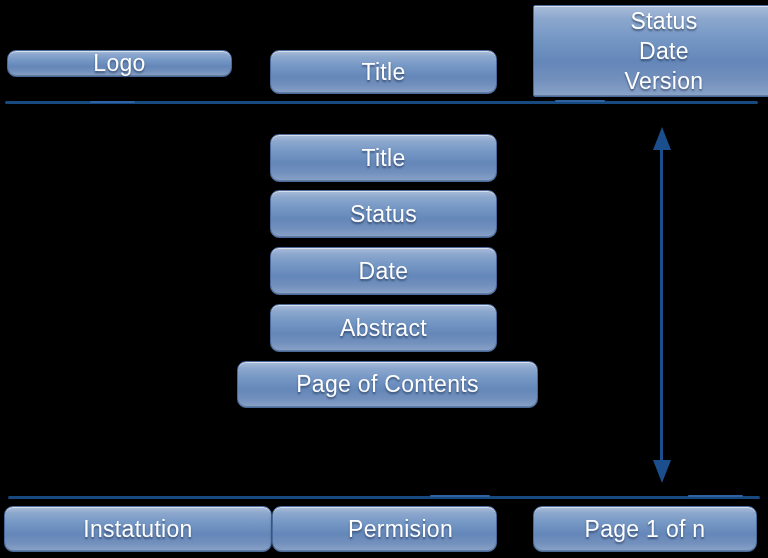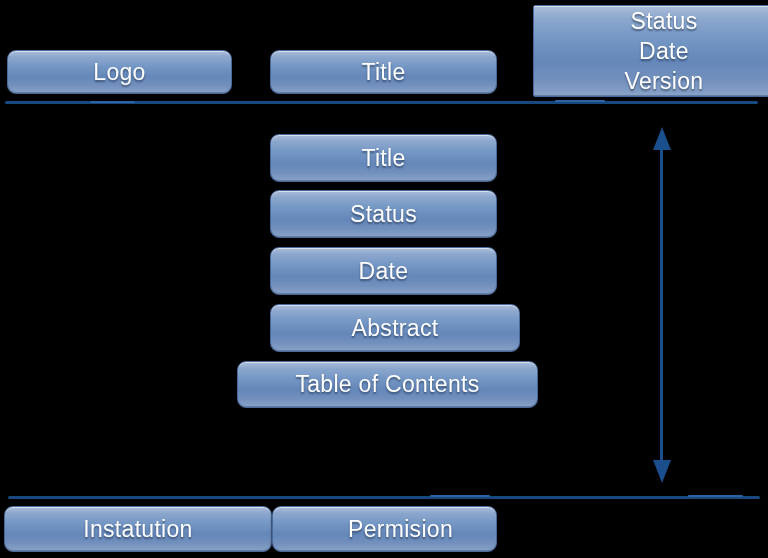--- a/index.html
+++ b/index.html
@@ -71,21 +71,21 @@
     border-right: 9px solid transparent;
   }
   .arrowhead.up   { border-bottom: 23px solid #1b4e8c; }
   .arrowhead.down { border-top: 23px solid #1b4e8c; }
 </style>
 </head>
 <body>
 
 <div class="canvas">
 
-  <div class="box" style="left:7px; top:50px; width:225px; height:44px;">
+  <div class="box" style="left:7px; top:50px; width:225px; height:27px;">
     <span>Logo</span>
   </div>
 
   <div class="box" style="left:270px; top:50px; width:227px; height:44px;">
     <span>Title</span>
   </div>
 
   <div class="box multiline" style="left:533px; top:5px; width:246px; height:92px; border-radius:2px;padding-left:16px;">
     <span>Status</span>
     <span>Date</span>
@@ -101,40 +101,43 @@
   </div>
 
   <div class="box" style="left:270px; top:190px; width:227px; height:48px;">
     <span>Status</span>
   </div>
 
   <div class="box" style="left:270px; top:247px; width:227px; height:48px;">
     <span>Date</span>
   </div>
 
-  <div class="box" style="left:270px; top:304px; width:250px; height:48px;">
+  <div class="box" style="left:270px; top:304px; width:227px; height:48px;">
     <span>Abstract</span>
   </div>
 
   <div class="box" style="left:237px; top:361px; width:301px; height:47px;">
-    <span>Table of Contents</span>
+    <span>Page of Contents</span>
   </div>
 
   <div>
     <div class="arrowhead up" style="left:653px; top:127px;"></div>
     <div class="arrow-stem" style="left:660px; top:148px; height:314px;"></div>
     <div class="arrowhead down" style="left:653px; top:460px;"></div>
   </div>
 
   <div class="rule" style="left:8px; top:496px; width:752px;"></div>
   <div class="rule-overlay" style="left:430px; top:495px; width:60px;"></div>
   <div class="rule-overlay" style="left:688px; top:495px; width:55px;"></div>
 
   <div class="box" style="left:4px; top:506px; width:268px; height:46px;">
     <span>Instatution</span>
   </div>
 
   <div class="box" style="left:272px; top:506px; width:225px; height:46px;padding-left:32px;">
     <span>Permision</span>
   </div>
 
+  <div class="box" style="left:533px; top:506px; width:224px; height:46px;">
+    <span>Page 1 of n</span>
+  </div>
 
 </div>
 
 </body></html>

